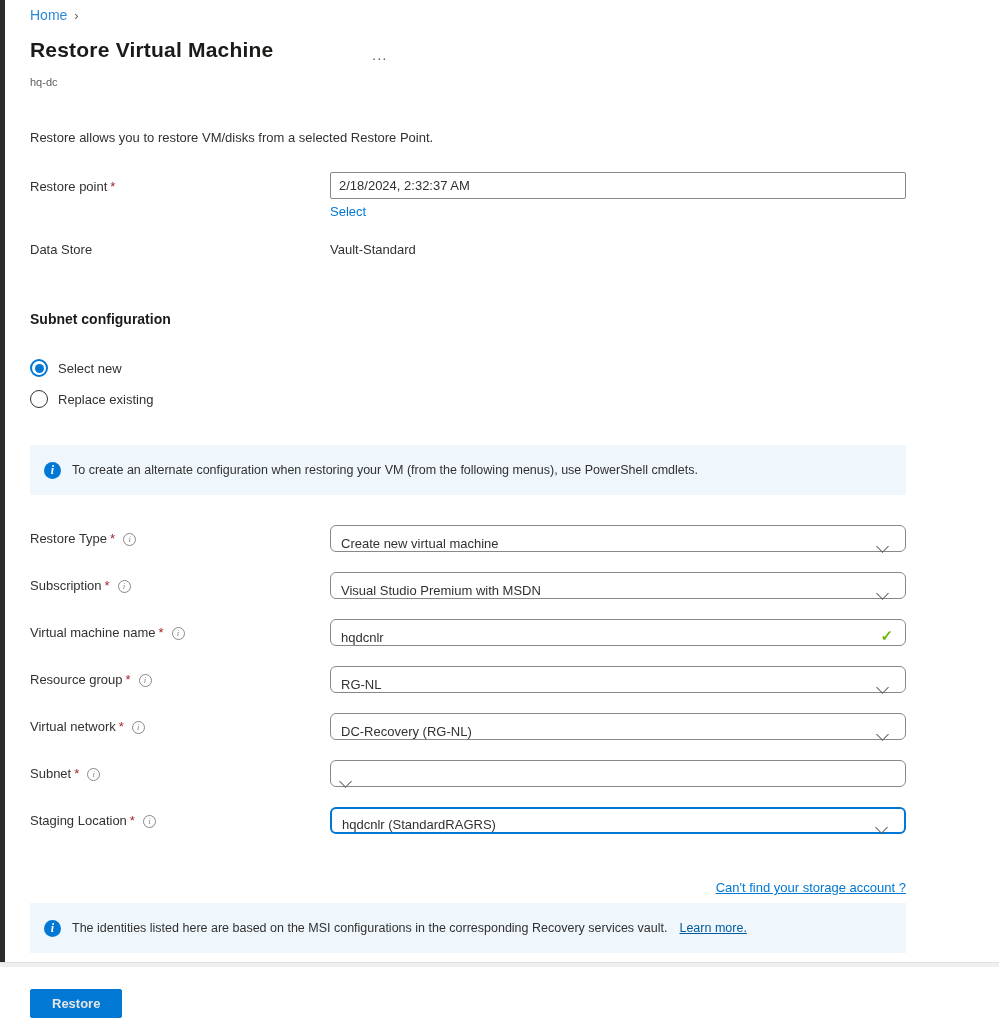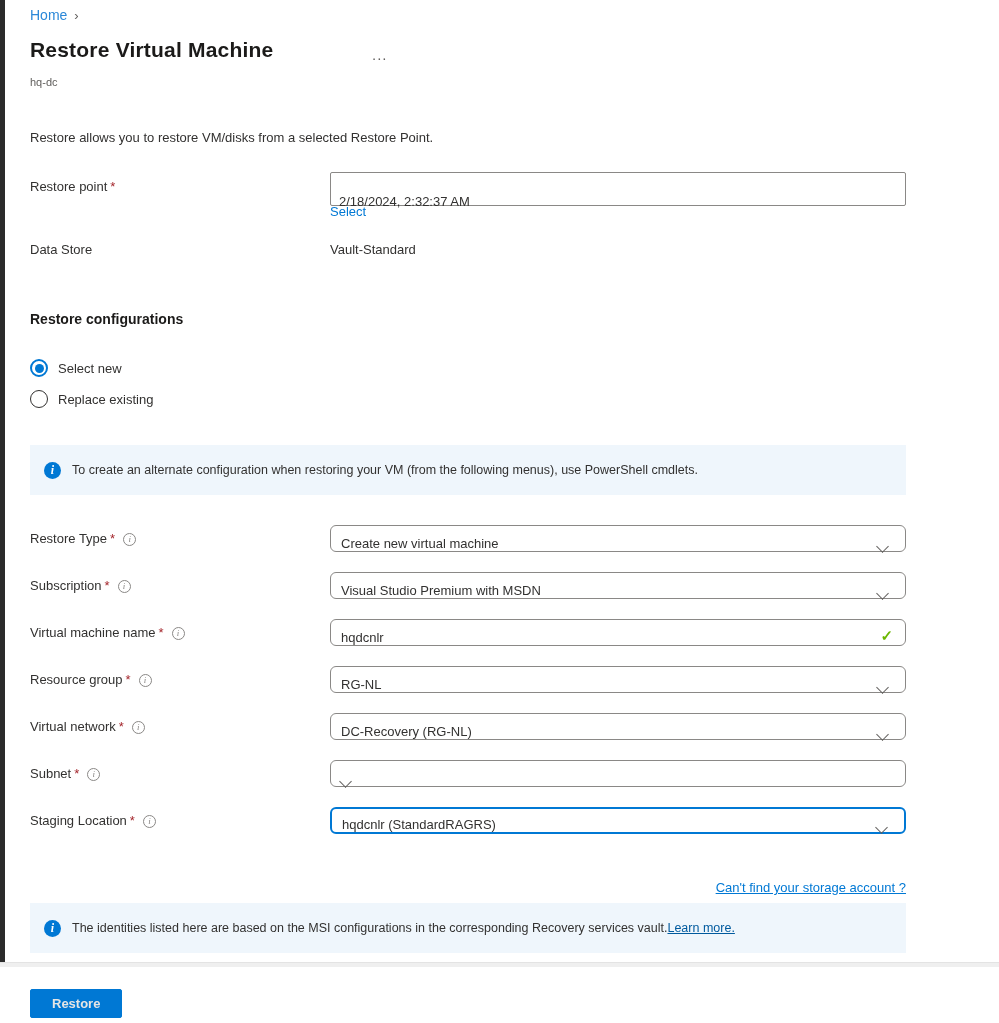--- a/index.html
+++ b/index.html
@@ -21,40 +21,40 @@
   .intro { left: 30px; top: 130px; font-size: 13px; }
 
   .field-label { font-size: 13px; color: #323130; }
   .req { color: #a4262c; margin-left: 3px; }
   .info-i { display: inline-block; width: 13px; height: 13px; border: 1px solid #8a8886; border-radius: 50%;
     color: #8a8886; font-size: 9px; line-height: 11px; text-align: center; margin-left: 8px;
     font-family: "Liberation Serif", serif; font-style: italic; vertical-align: 1px; }
 
   .rp-label { left: 30px; top: 179px; }
   .rp-input { left: 330px; top: 172px; width: 576px; height: 27px; border: 1px solid #8a8886; border-radius: 2px;
-    font-size: 13px; line-height: 25px; padding: 16px 8px; background: #fff; }
+    font-size: 13px; line-height: 25px; padding: 0 8px; background: #fff; }
   .select-link { left: 330px; top: 204px; font-size: 13px; color: #0078d4; cursor: pointer; }
   .ds-label { left: 30px; top: 242px; }
   .ds-value { left: 330px; top: 242px; font-size: 13px; }
 
   .section-heading { left: 30px; top: 311px; font-size: 14px; font-weight: 700; color: #1b1a19; }
 
   .radio-row { left: 30px; display: flex; align-items: center; height: 22px; cursor: pointer; }
   .radio-row .lbl { font-size: 13px; margin-left: 10px; }
   .radio-outer { width: 18px; height: 18px; border-radius: 50%; border: 1px solid #323130; background: #fff;
     display: flex; align-items: center; justify-content: center; }
   .radio-outer.sel { border: 2px solid #0078d4; }
   .radio-dot { width: 9px; height: 9px; border-radius: 50%; background: #0078d4; }
 
   .banner { left: 30px; width: 876px; height: 50px; background: #eff6fc; display: flex; align-items: center;
     padding: 0 14px; font-size: 12.5px; color: #323130; }
   .banner-icon { width: 17px; height: 17px; min-width: 17px; border-radius: 50%; background: #0078d4; color: #fff;
     font-family: "Liberation Serif", serif; font-style: italic; font-weight: 700; font-size: 12px;
     display: flex; align-items: center; justify-content: center; margin-right: 11px; }
-  .banner a { color: #005a9e; text-decoration: underline; cursor: pointer; margin-left: 0; }
+  .banner a { color: #005a9e; text-decoration: underline; cursor: pointer; margin-left: 12px; }
   .banner1 { top: 445px; }
   .banner2 { top: 903px; }
 
   
   .form-rows { left: 30px; top: 525px; width: 876px; }
   .frow { display: flex; align-items: flex-start; height: 47px; }
   .frow .labelcell { width: 300px; padding-top: 6px; }
   .control { width: 576px; height: 27px; border: 1px solid #8a8886; border-radius: 6px; background: #fff;
     display: flex; align-items: flex-end; padding: 0 10px; font-size: 13px; cursor: pointer; }
   .control.focused { border: 2px solid #0078d4; }
@@ -89,21 +89,21 @@
 
 <div class="abs rp-label field-label">
   <span>Restore point</span><span class="req">*</span>
 </div>
 <div class="abs rp-input">2/18/2024, 2:32:37 AM</div>
 <a class="abs select-link">Select</a>
 
 <div class="abs ds-label field-label">Data Store</div>
 <div class="abs ds-value">Vault-Standard</div>
 
-<div class="abs section-heading">Restore configurations</div>
+<div class="abs section-heading">Subnet configuration</div>
 
 <div class="abs radio-row" style="top:357px">
   <span class="radio-outer sel">
       <span class="radio-dot"></span>
     </span>
   <span class="lbl">Select new</span>
 </div>
 <div class="abs radio-row" style="top:388px">
   <span class="radio-outer"></span>
   <span class="lbl">Replace existing</span>

